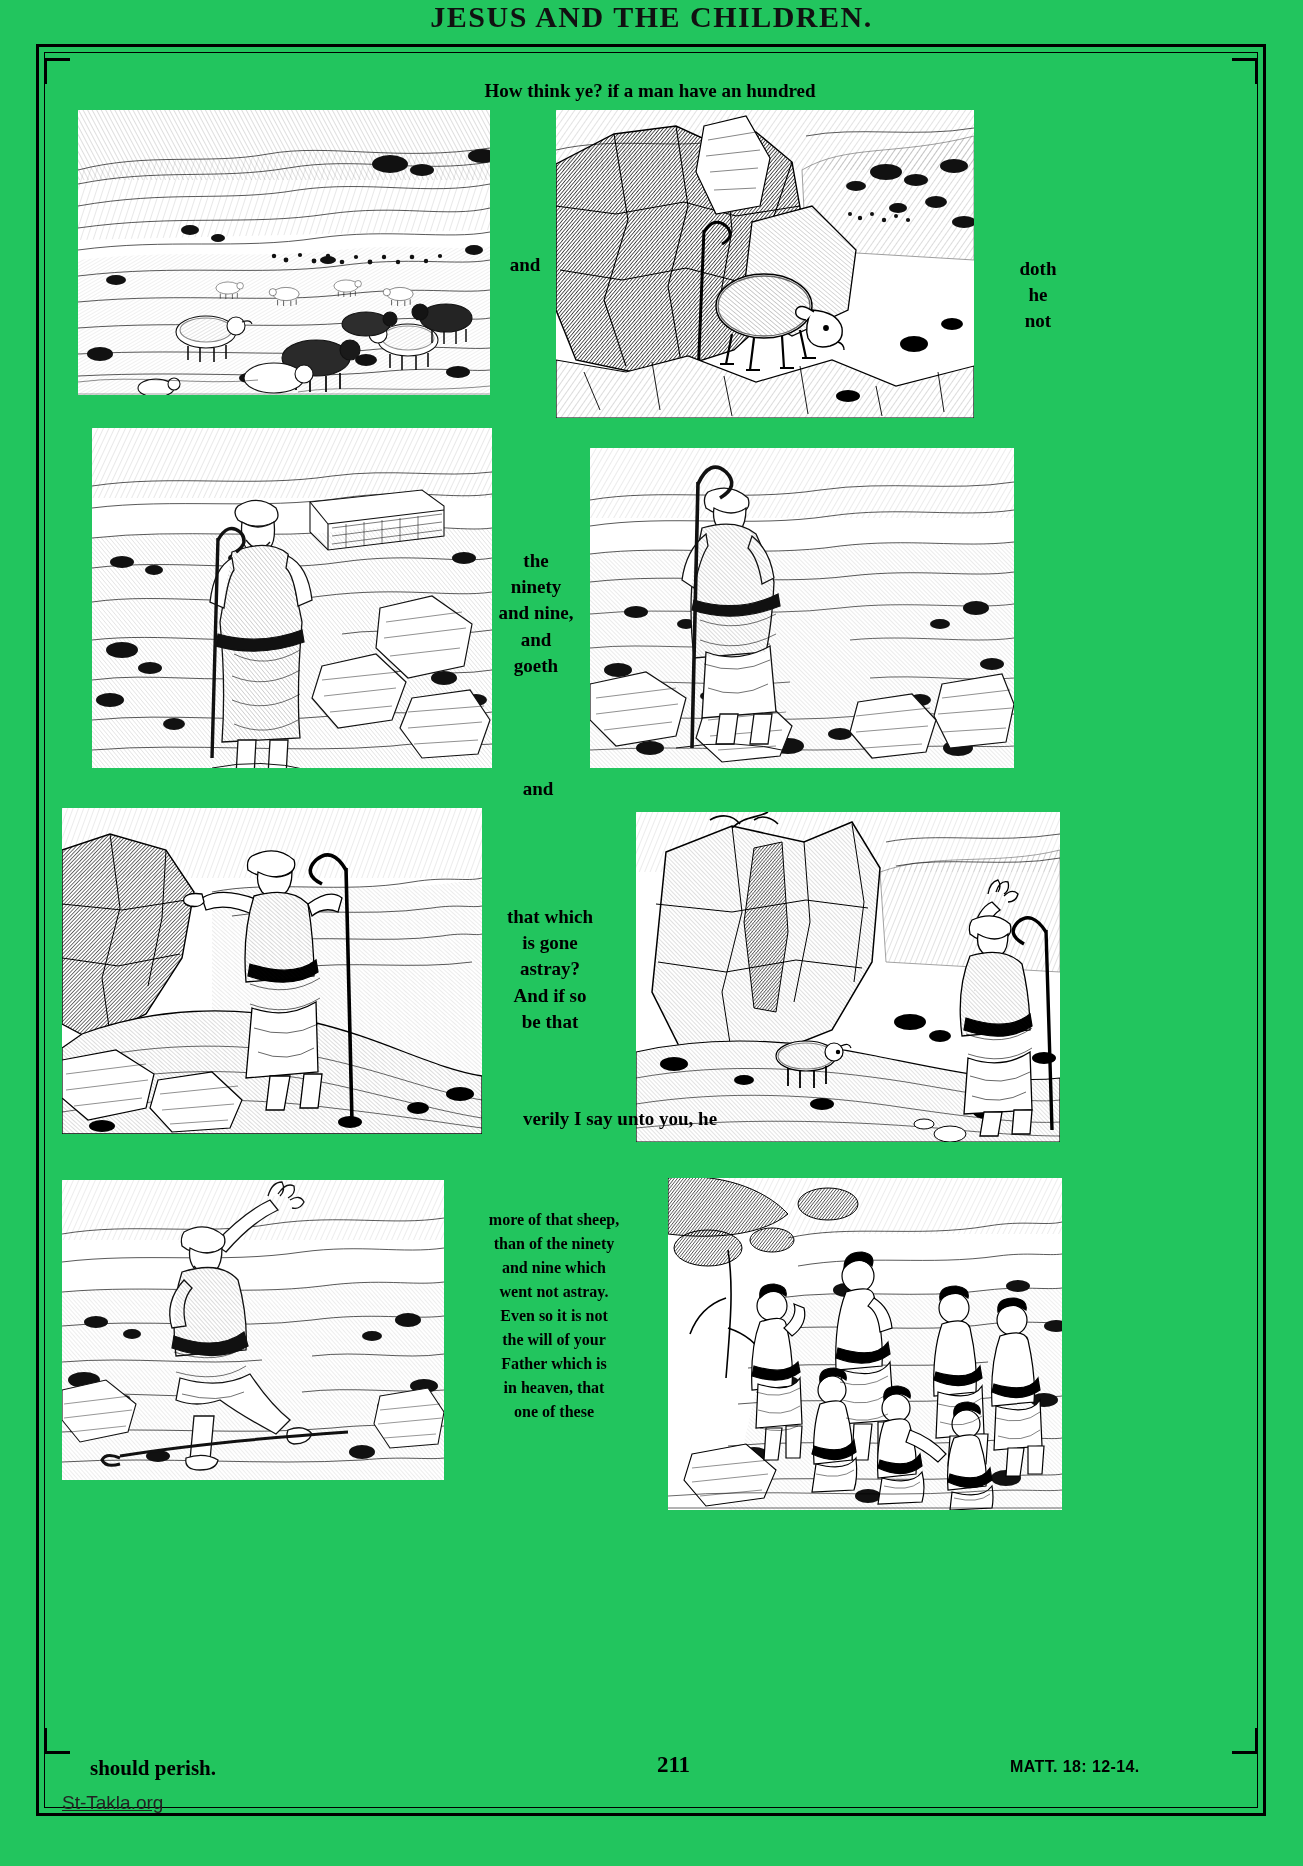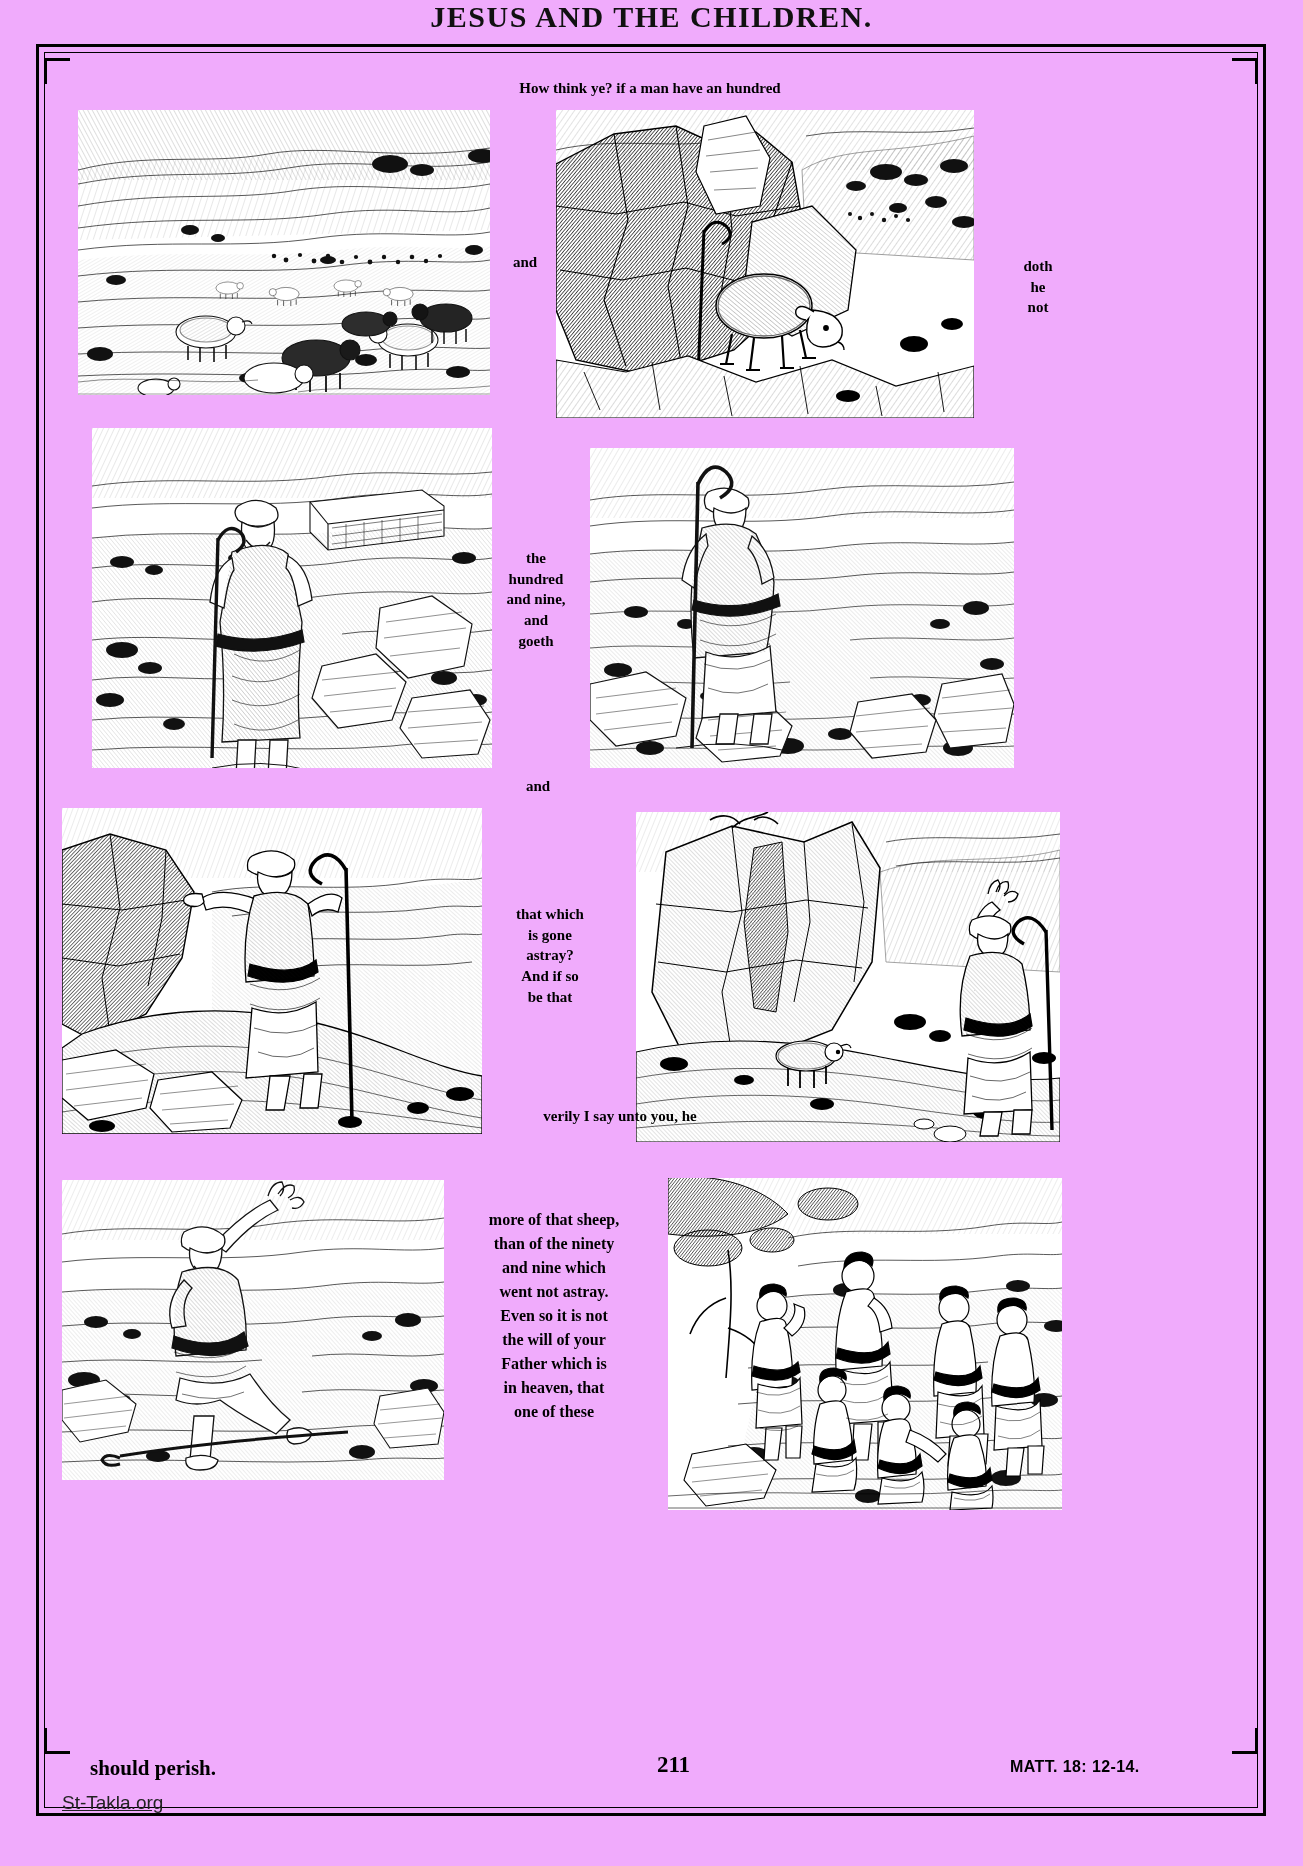--- a/index.html
+++ b/index.html
@@ -9,21 +9,21 @@
   }
   body {
     font-family: "Liberation Serif", serif;
     color: #000000;
   }
   #page {
     position: relative;
     width: 1303px;
     height: 1866px;
     overflow: hidden;
-    background: #f0abfc;
+    background: #22c55e;
   }
   
   .page-title {
     position: absolute;
     top: 0px;
     left: 0;
     width: 1303px;
     text-align: center;
     font-family: "Liberation Serif", serif;
     font-weight: bold;
@@ -60,21 +60,21 @@
   .corner.tl { left: 44px;   top: 58px;   border-left: 3px solid #000; border-top: 3px solid #000; }
   .corner.tr { left: 1232px; top: 58px;   border-right: 3px solid #000; border-top: 3px solid #000; }
   .corner.bl { left: 44px;   top: 1728px; border-left: 3px solid #000; border-bottom: 3px solid #000; }
   .corner.br { left: 1232px; top: 1728px; border-right: 3px solid #000; border-bottom: 3px solid #000; }
 
   
   .verse {
     position: absolute;
     font-family: "Liberation Serif", serif;
     font-weight: bold;
-    font-size: 15px;
+    font-size: 19px;
     line-height: 1.38;
     color: #000;
     text-align: center;
     white-space: pre-line;
   }
   
   .panel {
     position: absolute;
     overflow: hidden;
     background: #fdfdfb;
@@ -470,21 +470,21 @@
       </g>
 
       <path d="M126,110 C124,170 122,240 120,330" fill="none" stroke="#111" stroke-width="3.4"></path>
       <path d="M126,112 q10,-18 22,-8 q10,10 -4,20" fill="none" stroke="#111" stroke-width="3.4"></path>
 
       <path d="M120,340 q50,-10 96,2" fill="none" stroke="#111" stroke-width="1"></path>
     </svg>
   </div>
 
   <div class="verse" style="left:452px; top:548px; width:168px;">the
-hundred
+ninety
 and nine,
 and
 goeth</div>
 
   <div class="panel" style="left:590px; top:448px; width:424px; height:320px;">
     <svg viewBox="0 0 424 320" width="424" height="320">
       <defs>
         <pattern id="p4a" width="5" height="5" patternUnits="userSpaceOnUse" patternTransform="rotate(30)">
           <line x1="0" y1="0" x2="0" y2="5" stroke="#111" stroke-width="0.55"></line>
         </pattern>

